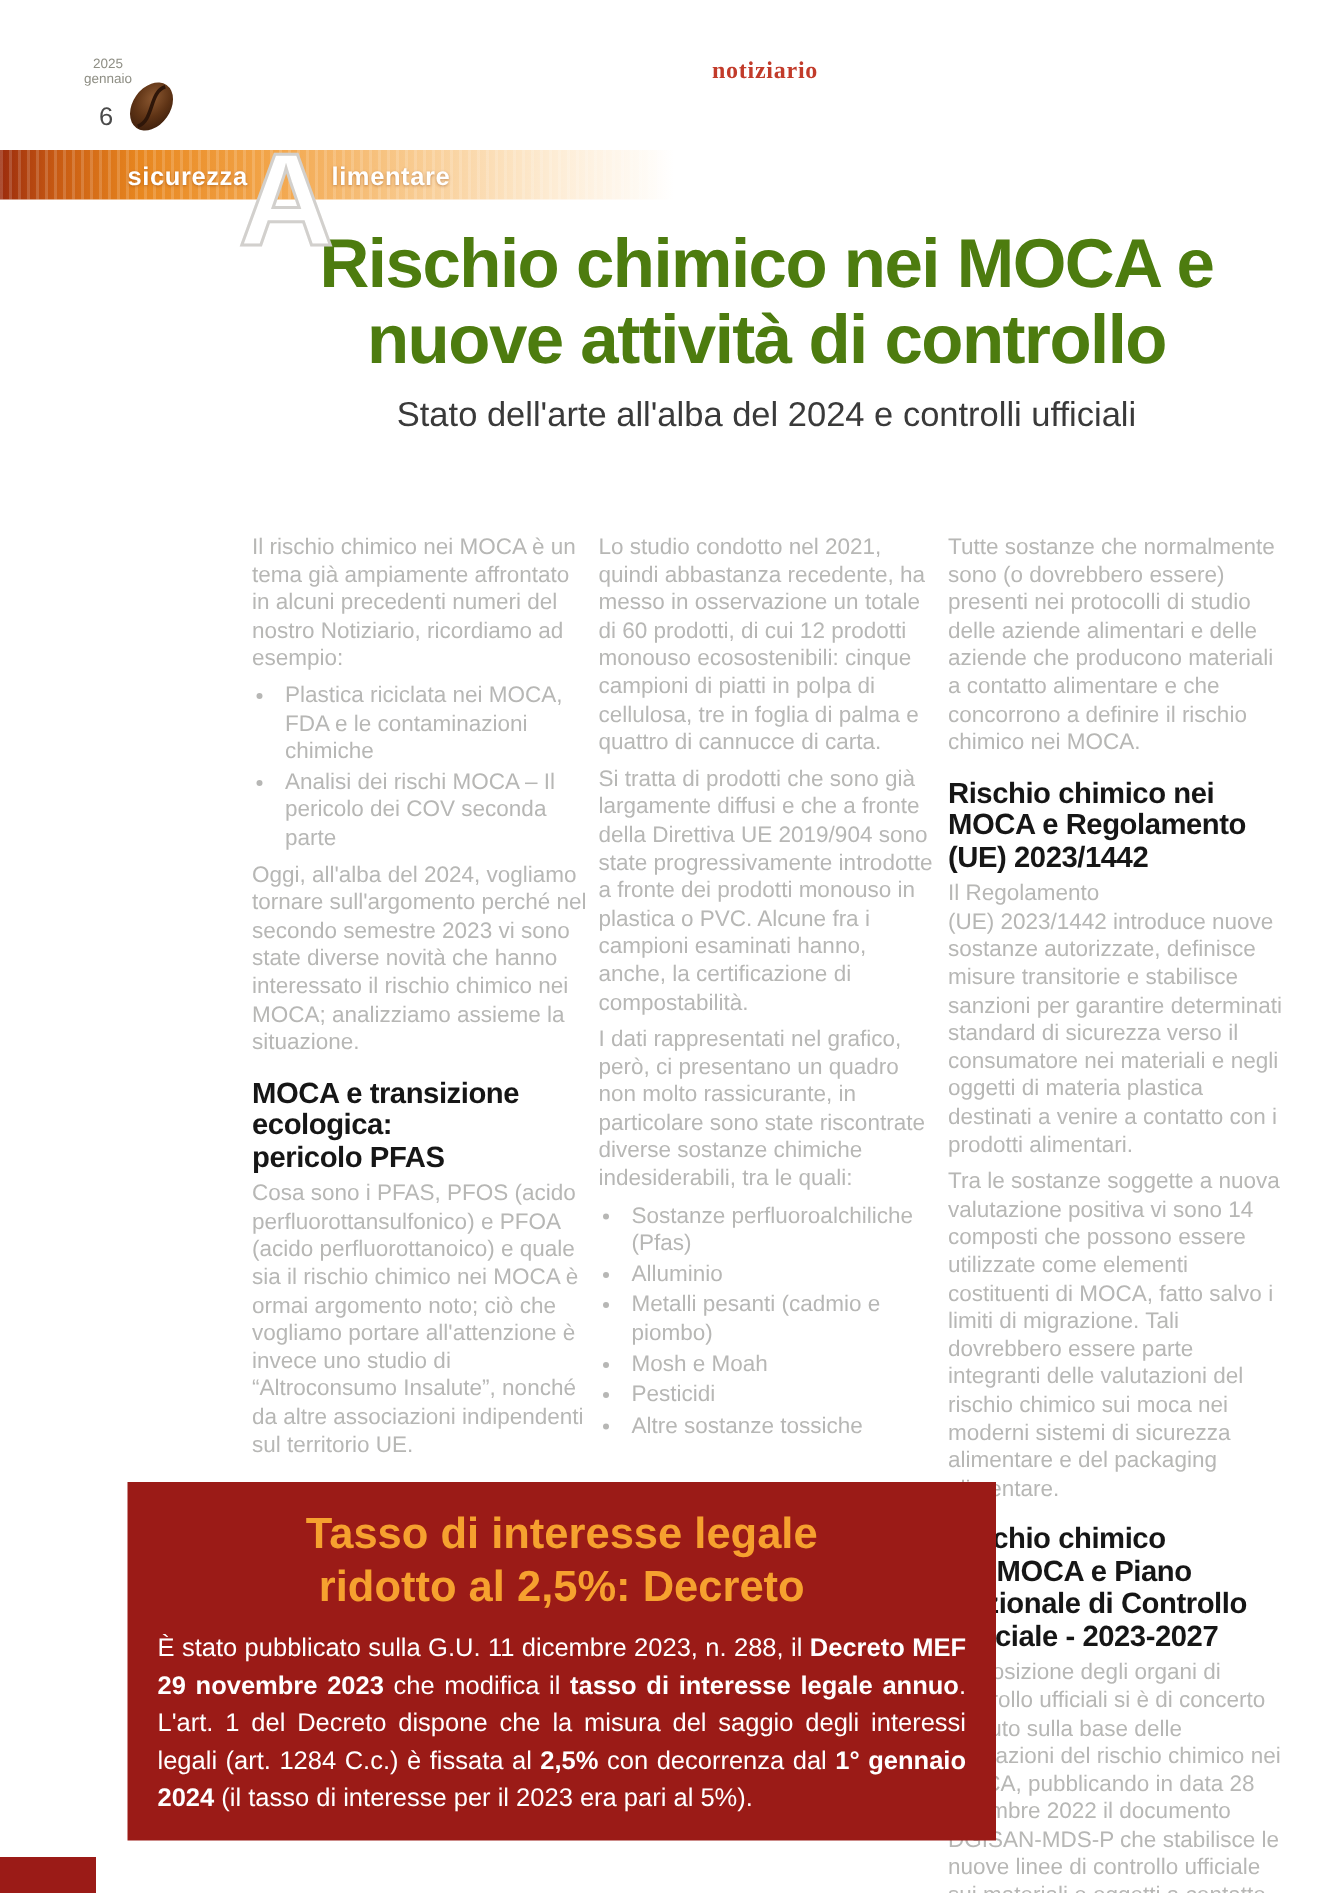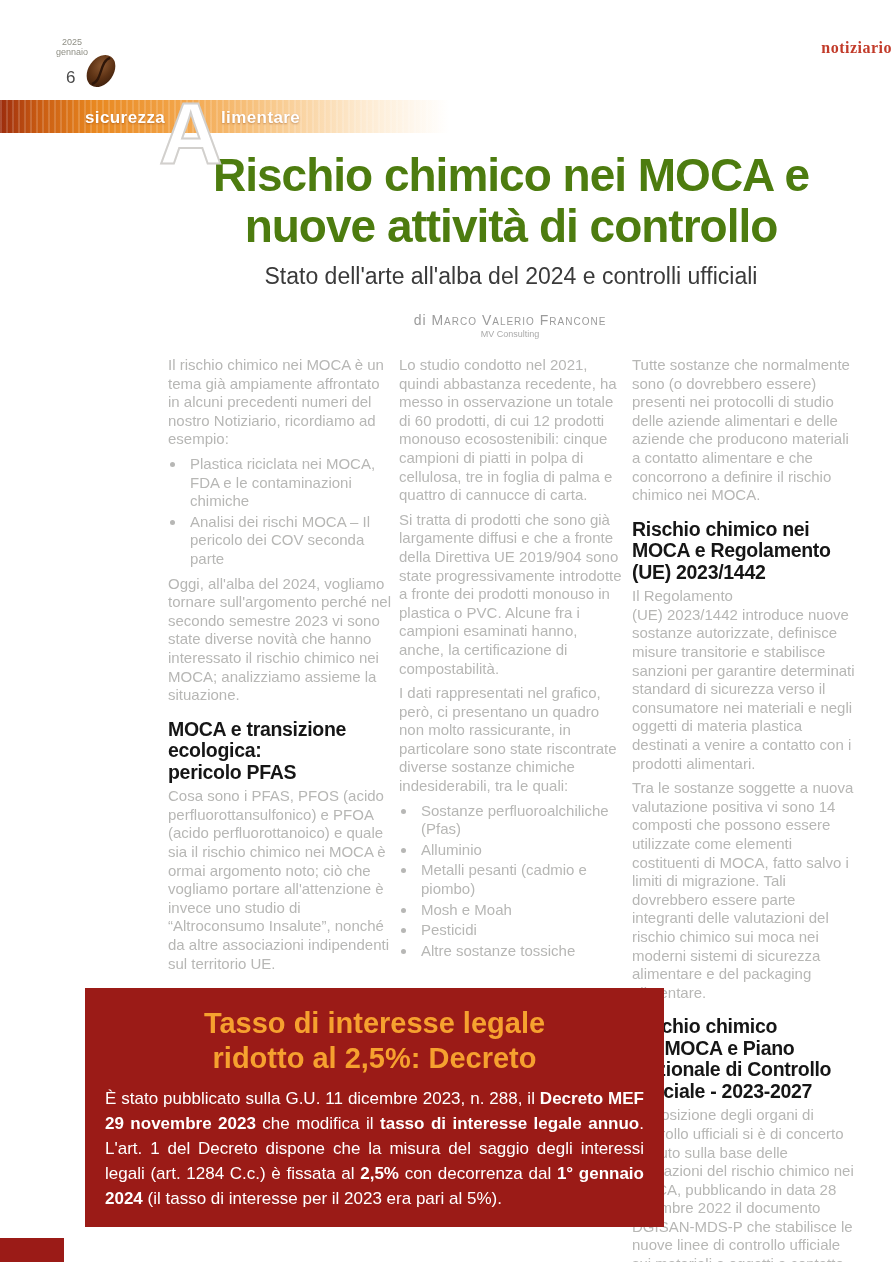--- a/index.html
+++ b/index.html
@@ -5,21 +5,21 @@
   html,body{margin:0;padding:0;background:#fff;}
   .page{
     position:relative;width:892px;height:1262px;background:#fff;overflow:hidden;
     font-family:"Liberation Sans",sans-serif;
   }
   
   .issue-block{position:absolute;left:48px;top:37px;width:48px;text-align:center;
     font-size:9px;line-height:10px;color:#8f8f85;}
   .bean{position:absolute;left:83px;top:50px;width:36px;height:42px;}
   .page-number{position:absolute;left:66px;top:68px;font-size:17px;color:#4a4a4a;}
-  .masthead{position:absolute;left:128px;top:40px;width:764px;text-align:right;
+  .masthead{position:absolute;left:128px;top:40px;width:764px;text-align:center;
     font-family:"Liberation Serif",serif;}
   .masthead .line1{font-size:16px;font-weight:bold;color:#c23b2a;letter-spacing:.5px;line-height:16px;}
   .masthead .line2{font-size:24px;color:#4e2e28;letter-spacing:2px;line-height:24px;}
   
   .banner{position:absolute;left:0;top:100px;width:468px;height:33px;overflow:visible;
     background:
       repeating-linear-gradient(90deg,rgba(255,255,255,.16) 0 2px,rgba(255,255,255,0) 2px 6px),
       linear-gradient(90deg,#9c2c0d 0%,#c85a12 8%,#e8871f 20%,#f2a448 38%,#f8c98c 58%,#fdebd2 78%,#ffffff 96%);}
   .banner .word{position:absolute;top:8px;z-index:2;font-size:17px;font-weight:bold;color:#fff;
     letter-spacing:.4px;text-shadow:0 1px 2px rgba(130,55,0,.45);}
@@ -90,27 +90,20 @@
 
   <div class="banner">
     <span class="bigA">A</span>
     <span class="word w1">sicurezza</span>
     <span class="word w2">limentare</span>
   </div>
 
   <div class="article-title">Rischio chimico nei MOCA e
 nuove attività di controllo</div>
   <div class="article-subtitle">Stato dell'arte all'alba del 2024 e controlli ufficiali</div>
-  <div class="byline">
-    <div class="who">
-      <span>di</span>
-      <span class="sc">Marco Valerio Francone</span>
-    </div>
-    <div class="org">MV Consulting</div>
-  </div>
 
   <div class="col col1">
     <p>Il rischio chimico nei MOCA è un tema già ampiamente affrontato in alcuni precedenti numeri del nostro Notiziario, ricordiamo ad esempio:</p>
     <ul>
       <li>Plastica riciclata nei MOCA, FDA e le contaminazioni chimiche</li>
       <li>Analisi dei rischi MOCA – Il pericolo dei COV seconda parte</li>
     </ul>
     <p>Oggi, all'alba del 2024, vogliamo tornare sull'argomento perché nel secondo semestre 2023 vi sono state diverse novità che hanno interessato il rischio chimico nei MOCA; analizziamo assieme la situazione.</p>
     <h3 class="col-heading">MOCA e transizione
 ecologica:

